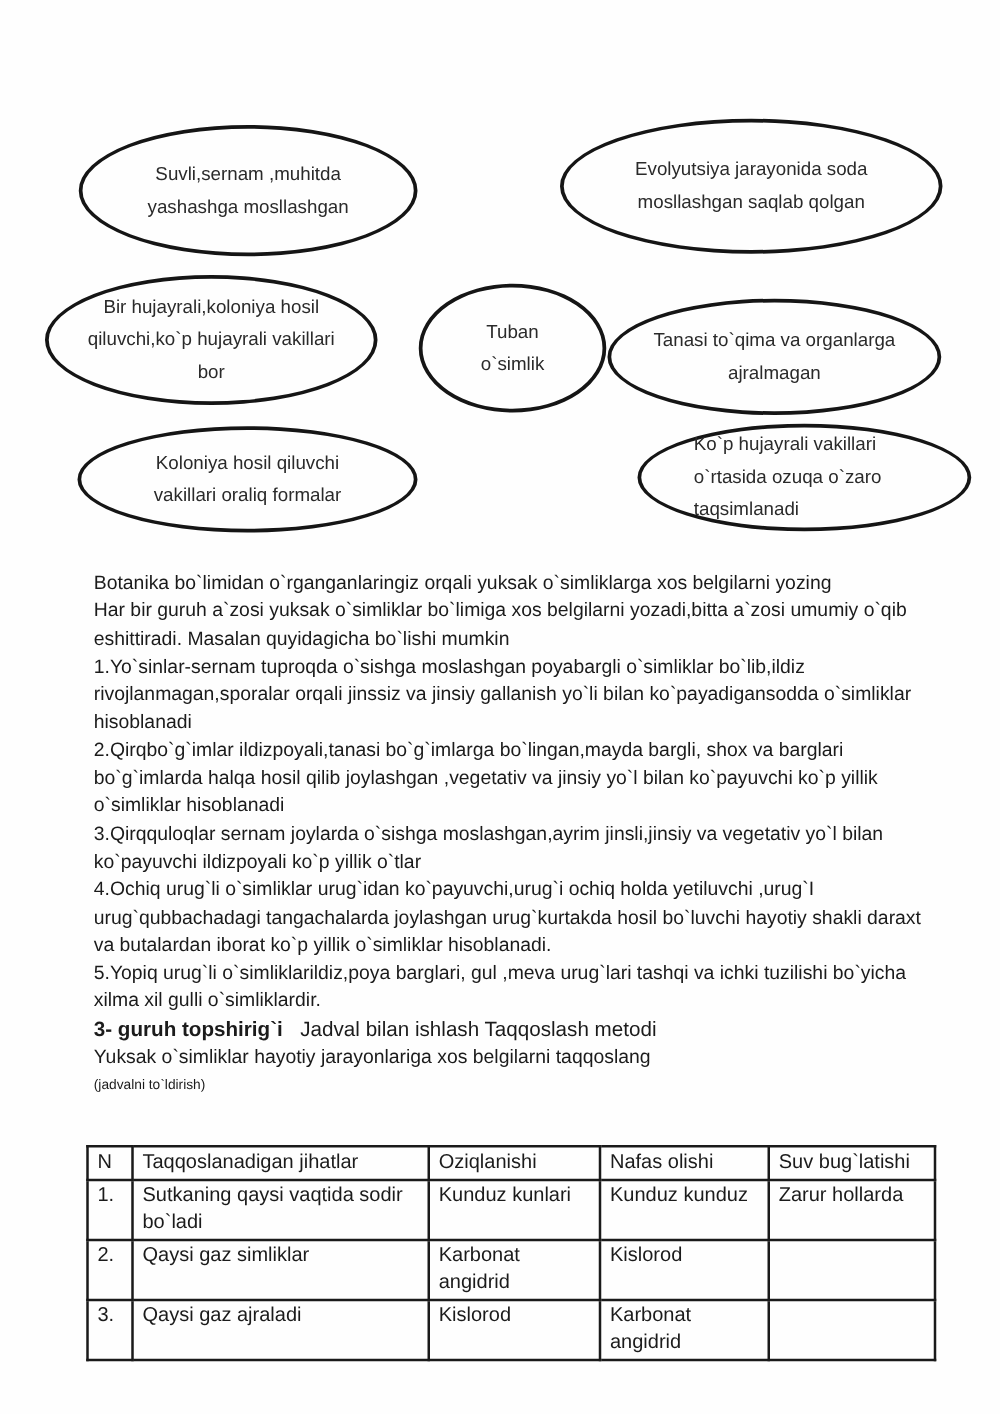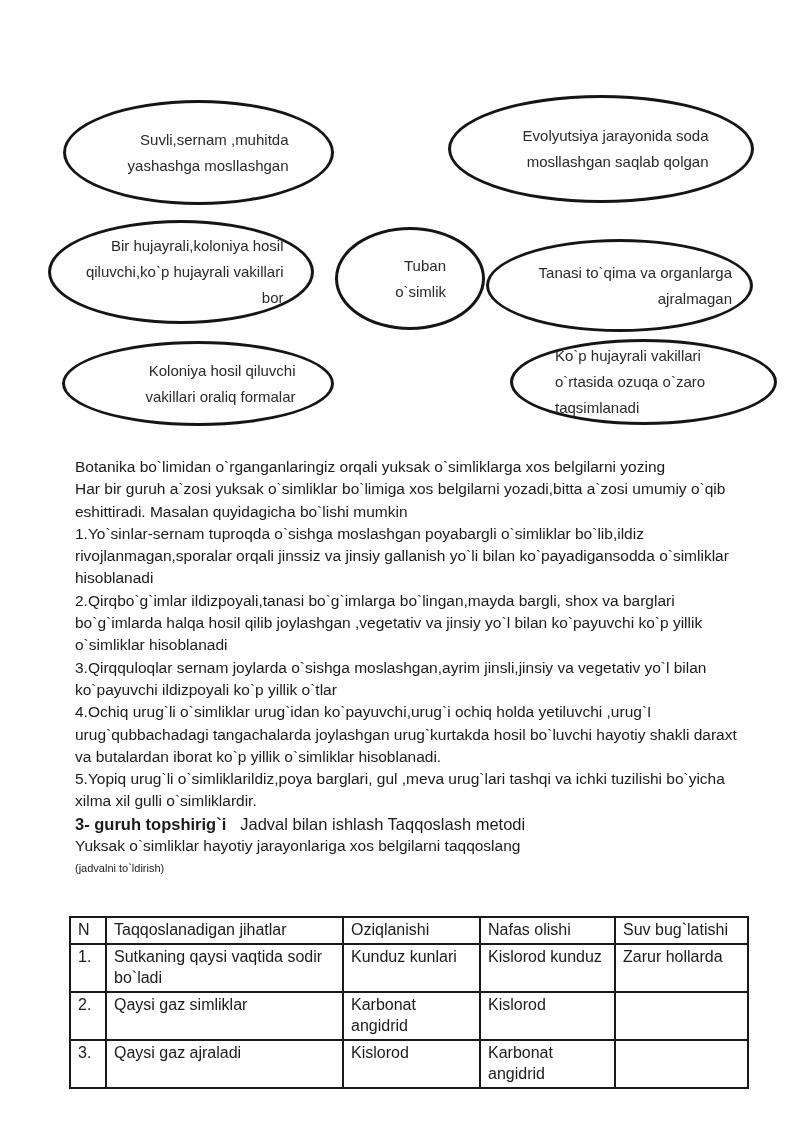--- a/index.html
+++ b/index.html
@@ -18,31 +18,31 @@
 
   
   .diagram { position: absolute; top: 0; left: 0; width: 800px; height: 445px; }
   .bubble {
     position: absolute;
     border: 3px solid #151515;
     border-radius: 50%;
     display: flex;
     align-items: center;
     justify-content: center;
-    text-align: right;
+    text-align: center;
     font-size: 15px;
     line-height: 26px;
     color: #2a2a2a;
   }
   .bubble .txt { display: block; }
   .b1 { left: 63px;  top: 100px; width: 271px; height: 105px; }
   .b1 .txt { max-width: 180px; }
   .b2 { left: 448px; top: 95px;  width: 306px; height: 108px; }
   .b2 .txt { max-width: 215px; }
-  .b3 { left: 48px;  top: 220px; width: 266px; height: 104px; }
+  .b3 { left: 36px;  top: 220px; width: 266px; height: 104px; }
   .b3 .txt { max-width: 205px; }
   .bc { left: 335px; top: 227px; width: 150px; height: 103px; }
   .bc .txt { max-width: 72px; }
   .b4 { left: 486px; top: 239px; width: 267px; height: 93px; }
   .b4 .txt { max-width: 225px; }
   .b5 { left: 62px;  top: 341px; width: 272px; height: 85px; }
   .b5 .txt { max-width: 195px; }
   .b6 { left: 510px; top: 339px; width: 267px; height: 86px; justify-content: flex-start; text-align: left; padding-left: 42px; }
   .b6 .txt { max-width: 180px; }
 
@@ -145,21 +145,21 @@
           <th>Oziqlanishi</th>
           <th>Nafas olishi</th>
           <th>Suv bug`latishi</th>
         </tr>
       </thead>
       <tbody>
         <tr class="r1">
           <td>1.</td>
           <td>Sutkaning qaysi vaqtida sodir bo`ladi</td>
           <td>Kunduz kunlari</td>
-          <td>Kislorod kunduz</td>
+          <td>Kunduz kunduz</td>
           <td>Zarur hollarda</td>
         </tr>
         <tr class="r2">
           <td>2.</td>
           <td>Qaysi gaz simliklar</td>
           <td>Karbonat angidrid</td>
           <td>Kislorod</td>
           <td></td>
         </tr>
         <tr class="r3">

